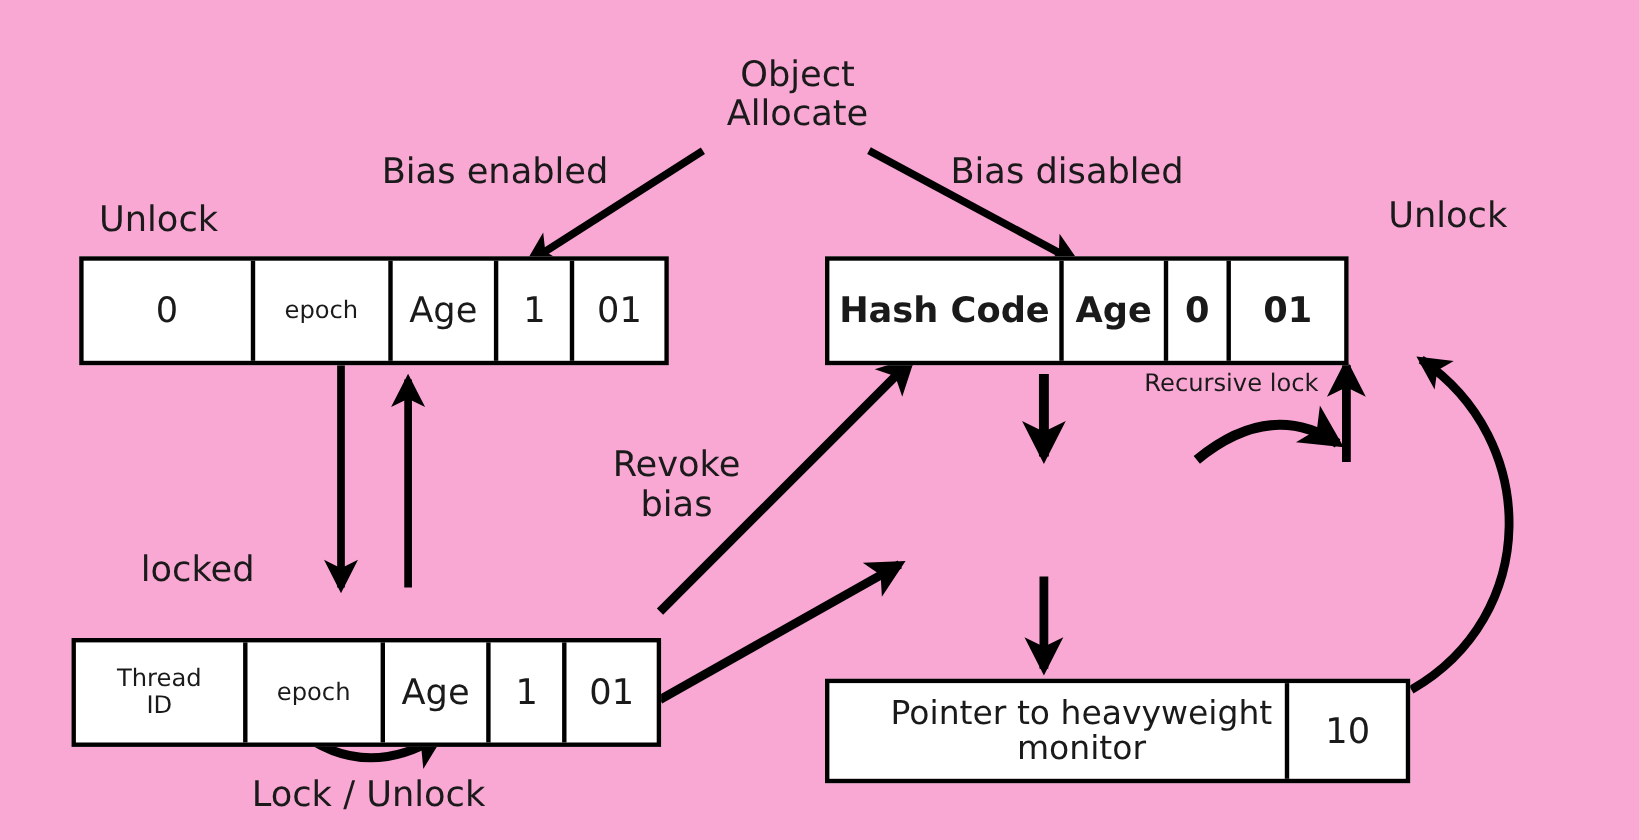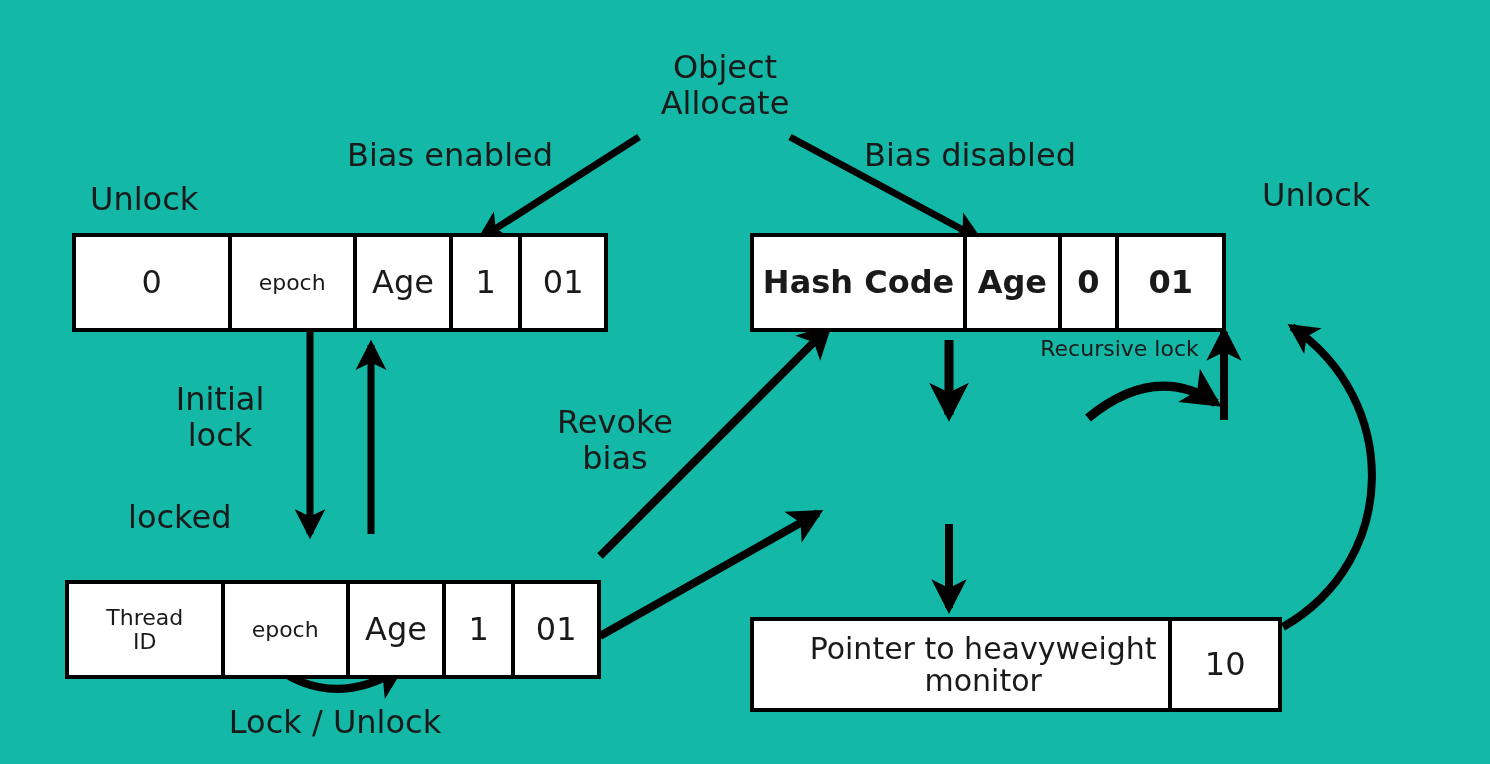--- a/index.html
+++ b/index.html
@@ -5,21 +5,21 @@
 <style>
   html, body {
     margin: 0;
     padding: 0;
     background: #ffffff;
   }
   #canvas {
     position: relative;
     width: 1490px;
     height: 764px;
-    background: #14b8a6;
+    background: #f9a8d4;
     font-family: "DejaVu Sans", "Liberation Sans", sans-serif;
     color: #1a1a1a;
     overflow: hidden;
   }
   svg.layer {
     position: absolute;
     left: 0;
     top: 0;
     width: 1490px;
     height: 764px;
@@ -100,22 +100,20 @@
 Allocate</div>
 
   <div class="lbl f32" style="left:330px; top:138px; width:240px;">Bias enabled</div>
 
   <div class="lbl f32" style="left:845px; top:138px; width:250px;">Bias disabled</div>
 
   <div class="lbl f32" style="left:90px; top:182px; width:160px; text-align:left;">Unlock</div>
 
   <div class="lbl f32" style="left:1262px; top:178px; width:160px; text-align:left;">Unlock</div>
 
-  <div class="lbl f32" style="left:150px; top:382px; width:140px;">Initial
-lock</div>
 
 
   <div class="lbl f32" style="left:545px; top:405px; width:140px;">Revoke
 bias</div>
 
   <div class="lbl f26" style="left:1012px; top:337px; width:215px;">Recursive lock</div>
 
   <div class="lbl f32" style="left:100px; top:500px; width:160px; text-align:left;margin-left:28px;">locked</div>
 
   <div class="lbl f32" style="left:190px; top:705px; width:290px;">Lock / Unlock</div>

